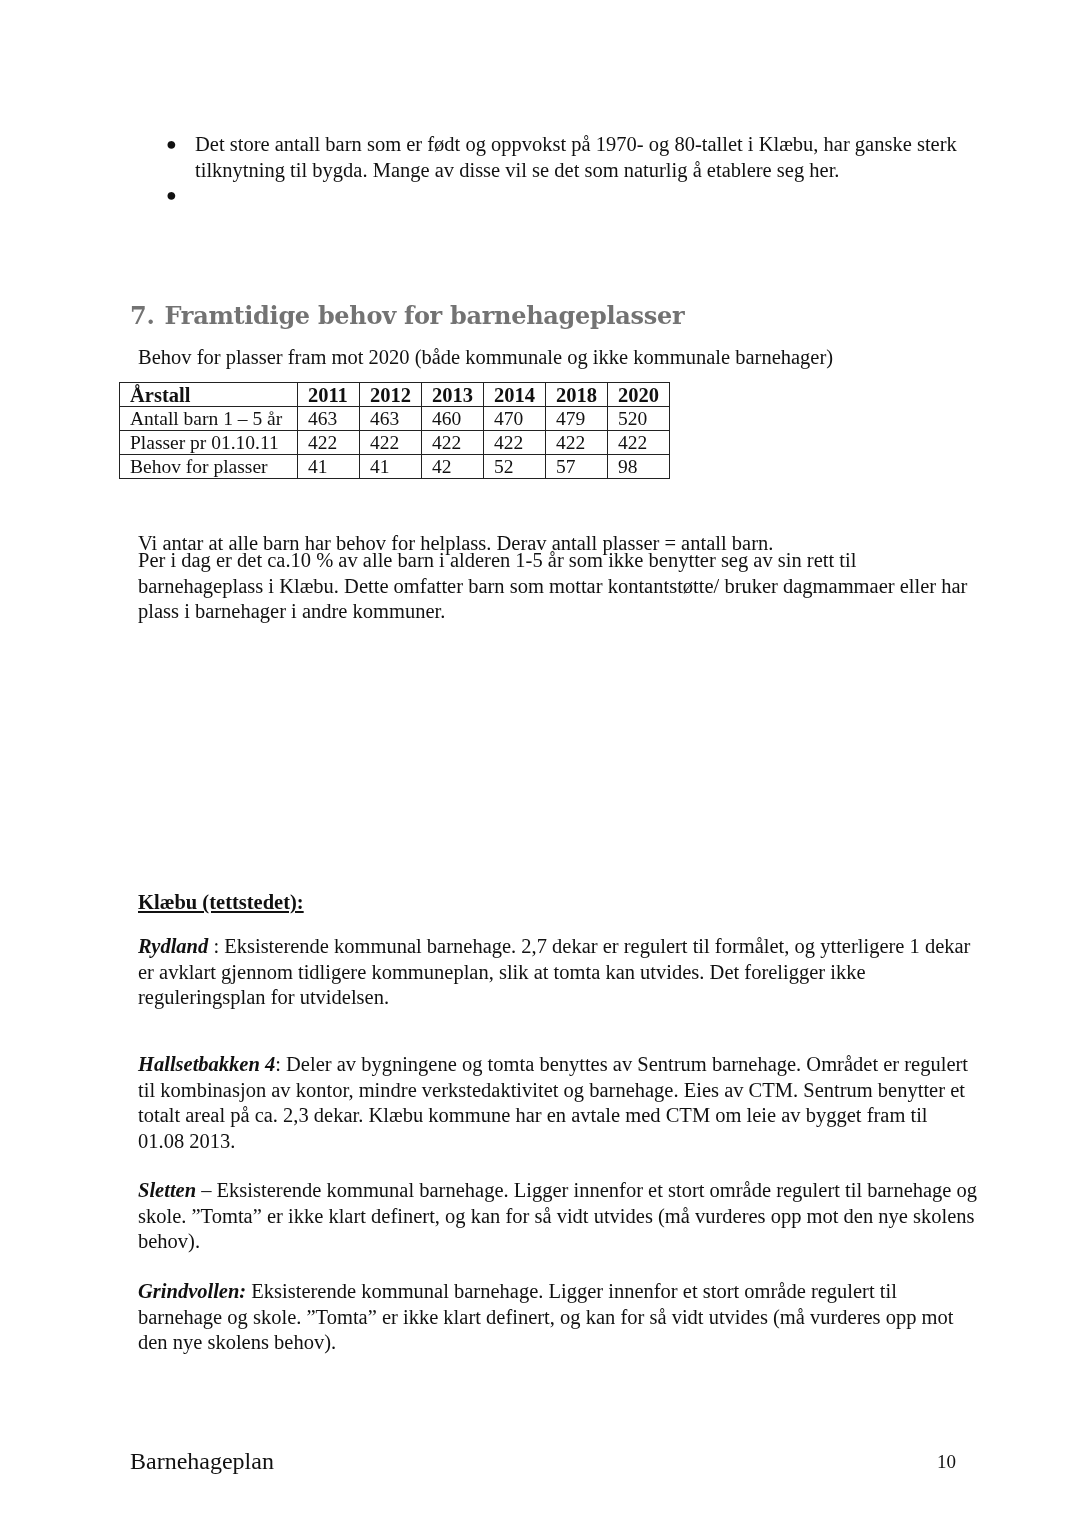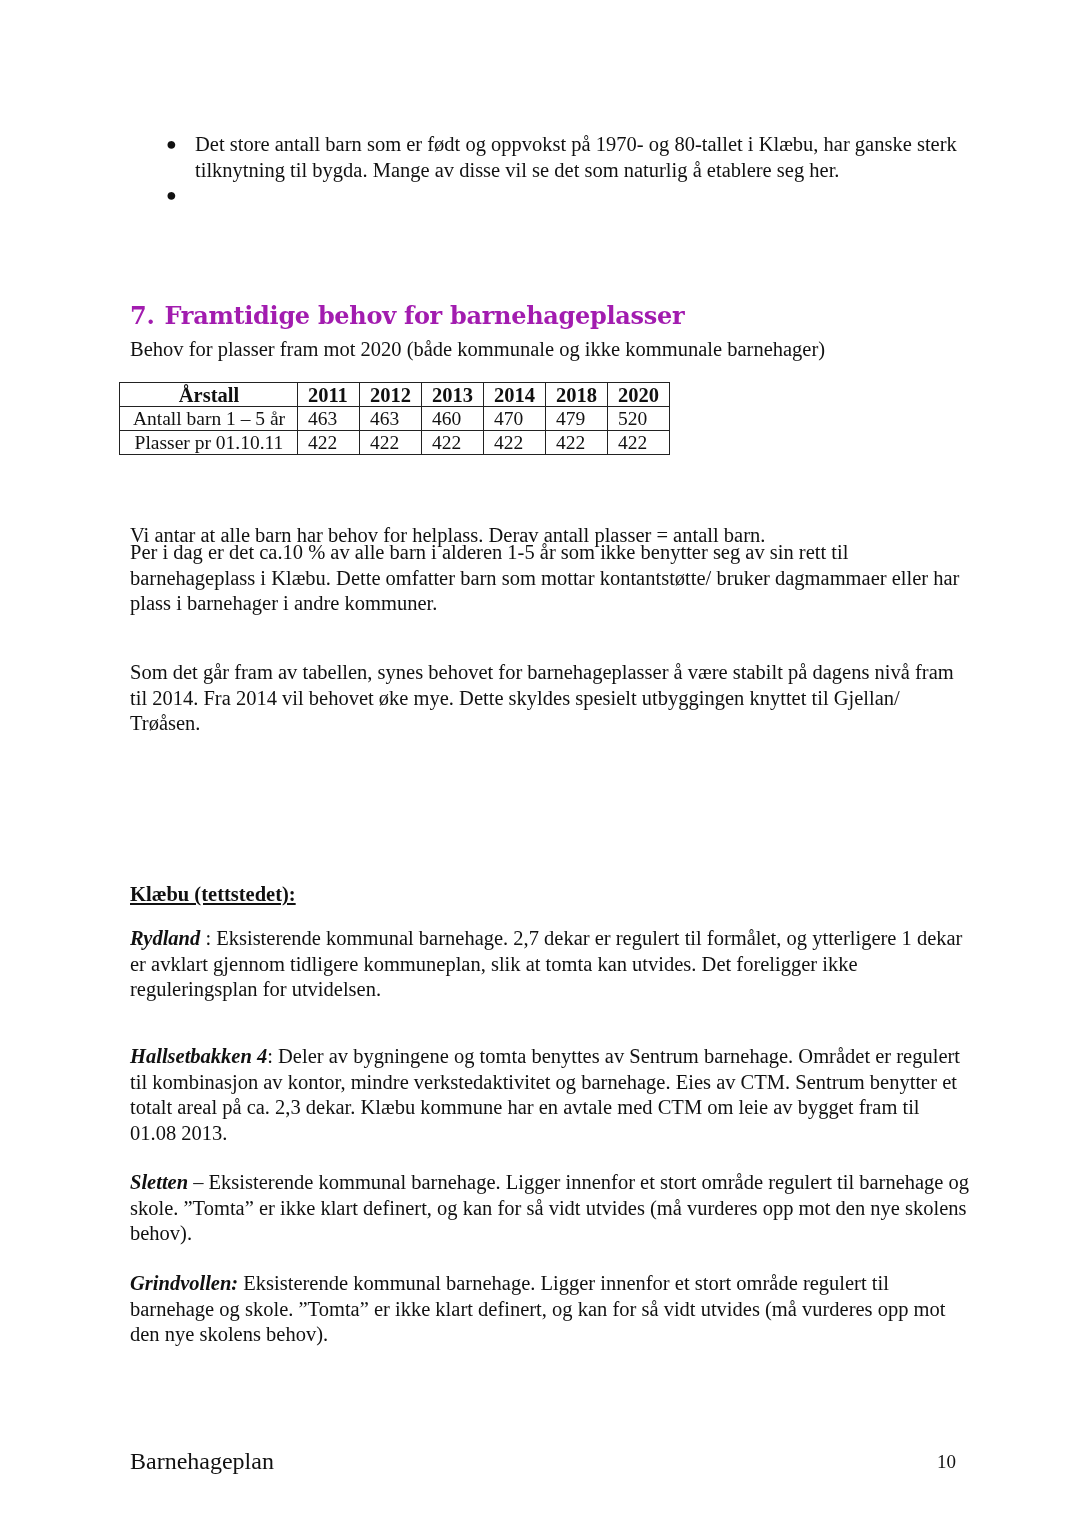--- a/index.html
+++ b/index.html
@@ -6,31 +6,31 @@
     body { width: 1087px; height: 1537px; position: relative; overflow: hidden;
            font-family: "Liberation Serif", "DejaVu Serif", serif; color: #111; }
     .page { position: absolute; left: 0; top: 0; width: 1087px; height: 1537px; }
     .body-text { font-size: 20.5px; line-height: 25.5px; }
 
     ul.bullets { position: absolute; left: 130px; top: 132px; width: 840px; margin: 0; padding: 0; list-style: none; }
     ul.bullets li { position: relative; padding-left: 65px; }
     ul.bullets li .bullet { position: absolute; left: 36px; top: 0; font-size: 18px; }
 
     h2.sec { position: absolute; margin: 0; font-family: "DejaVu Serif", "Liberation Serif", serif;
-             font-weight: bold; color: #a21caf; font-size: 24px; letter-spacing: -0.3px; }
+             font-weight: bold; color: #737373; font-size: 24px; letter-spacing: -0.3px; }
     h2.sec .num { margin-right: 10px; }
 
     table.data { position: absolute; left: 119px; top: 382px; border-collapse: collapse;
                  font-size: 19.5px; line-height: 22px; }
     table.data td, table.data th { border: 1.5px solid #222; padding: 0 9px 0 10px; text-align: left; height: 23px; }
     table.data th { font-weight: bold; font-size: 20.5px; }
-    table.data td.label, table.data th.label { width: 158px; text-align: center; }
+    table.data td.label, table.data th.label { width: 158px; }
     table.data td.val, table.data th.val { width: 42px; }
 
-    p.para { position: absolute; left: 130px; width: 840px; margin: 0; }
+    p.para { position: absolute; left: 130px; width: 840px; margin: 8px; }
     .subhead { font-weight: bold; text-decoration: underline; }
     .lead { font-weight: bold; font-style: italic; }
 
     .footer-left { position: absolute; left: 130px; top: 1449px; font-size: 24px; }
     .footer-right { position: absolute; left: 937px; top: 1449px; font-size: 19px; }
   </style>
 </head>
 <body>
 
 <div class="page body-text">
@@ -72,26 +72,34 @@
     </tr>
     <tr>
       <td class="label">Plasser pr 01.10.11</td>
       <td class="val">422</td>
       <td class="val">422</td>
       <td class="val">422</td>
       <td class="val">422</td>
       <td class="val">422</td>
       <td class="val">422</td>
     </tr>
+    <tr>
+      <td class="label">Behov for plasser</td>
+      <td class="val">41</td>
+      <td class="val">41</td>
+      <td class="val">42</td>
+      <td class="val">52</td>
+      <td class="val">57</td>
+      <td class="val">98</td>
+    </tr>
   </tbody>
     </table>
 
   <p class="para" style="top:523px;">Vi antar at alle barn har behov for helplass. Derav antall plasser = antall barn.</p>
   <p class="para" style="top:540px;">Per i dag er det ca.10 % av alle barn i alderen 1-5 år som ikke benytter seg av sin rett til barnehageplass i Klæbu. Dette omfatter barn som mottar kontantstøtte/ bruker dagmammaer eller har plass i barnehager i andre kommuner.</p>
-  <p class="para" style="top:660px;">Som det går fram av tabellen, synes behovet for barnehageplasser å være stabilt på dagens nivå fram til 2014. Fra 2014 vil behovet øke mye. Dette skyldes spesielt utbyggingen knyttet til  Gjellan/ Trøåsen.</p>
 
 
   <p class="para subhead" style="top:882px;">Klæbu (tettstedet):</p>
 
   <p class="para" style="top:926px;">
     <span class="lead">Rydland</span><span> : Eksisterende kommunal barnehage. 2,7 dekar er regulert til formålet, og ytterligere 1 dekar er avklart gjennom tidligere kommuneplan, slik at tomta kan utvides. Det foreligger ikke reguleringsplan for utvidelsen.</span>
   </p>
   <p class="para" style="top:1044px;">
     <span class="lead">Hallsetbakken 4</span><span>: Deler av bygningene og tomta benyttes av Sentrum barnehage. Området er regulert til kombinasjon av kontor, mindre verkstedaktivitet og barnehage. Eies av CTM. Sentrum benytter et totalt areal på ca. 2,3 dekar. Klæbu kommune har en avtale med CTM om leie av bygget fram til 01.08 2013.</span>
   </p>

